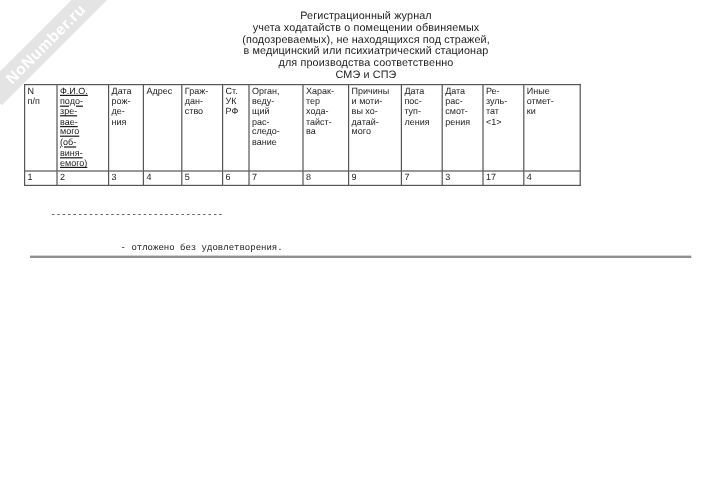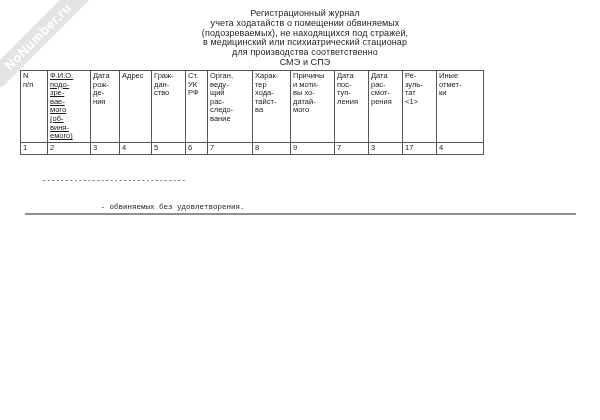--- a/index.html
+++ b/index.html
@@ -139,16 +139,16 @@
         <td>7</td>
         <td>3</td>
         <td>17</td>
         <td>4</td>
       </tr>
   </tbody>
 </table>
 
 <div class="footnote">
   <div>--------------------------------</div>
-  <div>             - обвиняемых без удовлетворения.</div>
+  <div>             - отложено без удовлетворения.</div>
 </div>
 
 <div class="page-divider"></div>
 
 </body></html>

